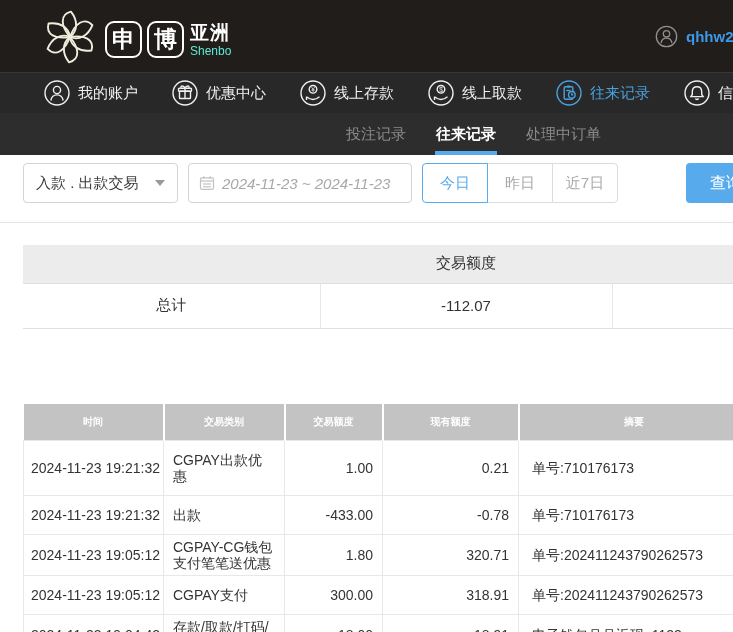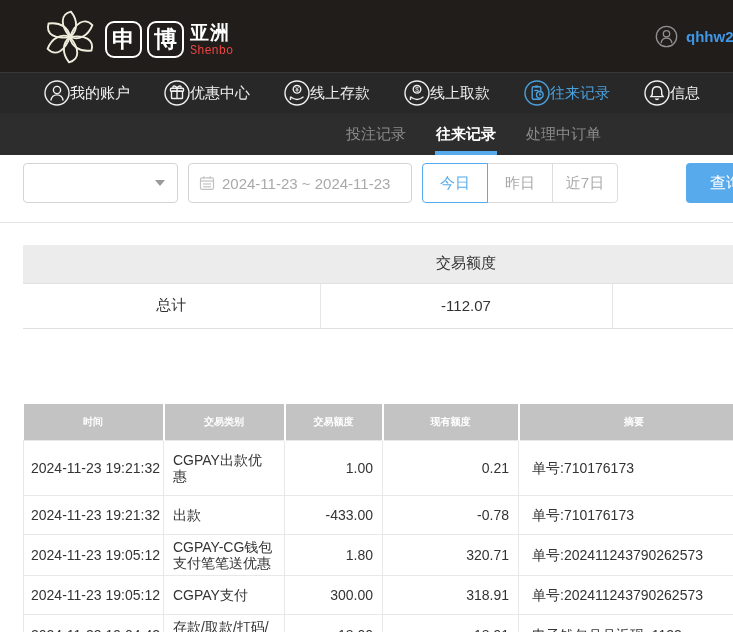--- a/index.html
+++ b/index.html
@@ -9,30 +9,30 @@
 
   
   .site-header { position:absolute; left:0; top:0; width:100%; height:72px; background:var(--header-bg); }
   .logo-wrap { position:absolute; left:40px; top:7px; height:60px; display:flex; align-items:center; }
   .logo-flower { width:60px; height:60px; color:#efeedd; }
   .logo-char { width:37px; height:37px; border:2px solid #fff; border-radius:9px;
     color:#fff; font-size:23px; display:flex; align-items:center; justify-content:center;
     margin-left:5px; margin-top:5px; font-weight:bold;}
   .logo-right { margin-left:6px; margin-top:5px; line-height:1; }
   .logo-region { color:#fff; font-size:19px; font-weight:bold; letter-spacing:1px; }
-  .logo-sub { color:#ef4444; font-size:12px; margin-top:3px;font-family:Liberation Mono, monospace; }
+  .logo-sub { color:#5eead4; font-size:12px; margin-top:3px; }
   .user-wrap { position:absolute; left:655px; top:25px; display:flex; align-items:center; white-space:nowrap; }
   .user-avatar { width:23px; height:23px; color:#8f8f8f; }
   .user-name { color:var(--link-blue); font-size:15px; margin-left:8px; font-weight:bold; }
 
   
   .main-nav { position:absolute; left:0; top:72px; width:100%; height:41px;
     background:var(--nav-bg); border-top:1px solid #383838;
     display:flex; align-items:center; padding-left:44px; gap:34px; }
-  .nav-item { display:flex; align-items:center; color:#f0f0f0; font-size:15px; cursor:pointer; flex:none; }
+  .nav-item { display:flex; align-items:center; gap:8px; color:#f0f0f0; font-size:15px; cursor:pointer; flex:none; }
   .nav-item .nav-icon { width:26px; height:26px; }
   .nav-item.active { color:var(--nav-active-blue); }
 
   
   .sub-nav { position:absolute; left:0; top:113px; width:100%; height:42px; background:var(--subnav-bg); }
   .tabs { position:absolute; left:345px; top:0; height:42px; display:flex; gap:28px; }
   .tab { position:relative; height:42px; display:flex; align-items:center; color:#8b8b8b; font-size:15px; cursor:pointer; padding:0 1px; }
   .tab.active { color:#fff; font-weight:bold; }
   .tab.active::after { content:""; position:absolute; left:0; right:0; bottom:0; height:4px; background:var(--accent-blue); }
 
@@ -40,21 +40,21 @@
   .content { position:absolute; left:0; top:155px; width:100%; height:477px; background:#fff; }
 
   .type-select { position:absolute; left:23px; top:8px; width:155px; height:40px;
     border:1px solid #d4d4d4; border-radius:4px; background:#fff;
     display:flex; align-items:center; padding:0 12px; font-size:15px; color:#3c3c3c; cursor:pointer; }
   .caret { margin-left:auto; width:0; height:0; border-left:5px solid transparent;
     border-right:5px solid transparent; border-top:6px solid #9a9a9a; }
 
   .date-range { position:absolute; left:188px; top:8px; width:224px; height:40px;
     border:1px solid #d4d4d4; border-radius:4px; background:#fff;
-    display:flex; align-items:center; padding:0 10px; gap:7px; font-size:15px; color:#a9a9a9; cursor:pointer; }
+    display:flex; align-items:center; padding:0 10px; gap:7px; font-size:15px; color:#a9a9a9; cursor:pointer;font-style:italic; }
   .cal-icon { width:16px; height:16px; color:#c2c2c2; flex:none; }
 
   .quick-group { position:absolute; left:422px; top:8px; display:flex; }
   .quick-btn { width:66px; height:40px; background:#fff; border:1px solid #dcdcdc;
     color:#a9a9a9; font-size:15px; display:flex; align-items:center; justify-content:center;
     cursor:pointer; margin-left:-1px; }
   .quick-btn:first-child { border-radius:4px 0 0 4px; margin-left:0; }
   .quick-btn:last-child { border-radius:0 4px 4px 0; }
   .quick-btn.active { border:1px solid var(--accent-blue); color:var(--accent-blue); z-index:2; }
 
@@ -191,20 +191,21 @@
     </div>
     <div class="tab">
       <span>处理中订单</span>
     </div>
   </div>
 </div>
 
 <div class="content">
 
   <div class="type-select">
+    <span>入款 . 出款交易</span>
     <span class="caret"></span>
   </div>
 
   <div class="date-range">
     <svg class="cal-icon" viewBox="0 0 16 16" fill="none" stroke="currentColor" stroke-width="1.2">
       <rect x="1.5" y="2.8" width="13" height="11.5" rx="1.2"></rect>
       <line x1="1.5" y1="6" x2="14.5" y2="6"></line>
       <line x1="4.8" y1="1.2" x2="4.8" y2="3.8"></line>
       <line x1="11.2" y1="1.2" x2="11.2" y2="3.8"></line>
       <line x1="4" y1="9" x2="12" y2="9"></line>

